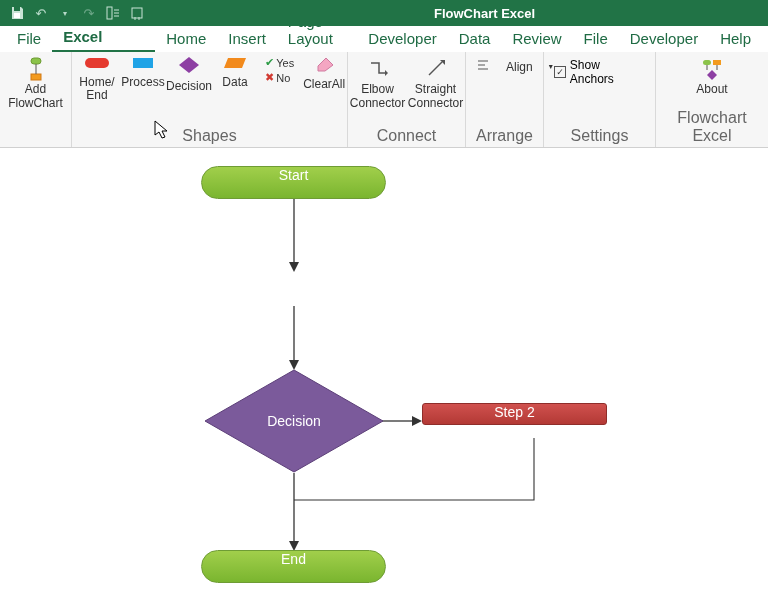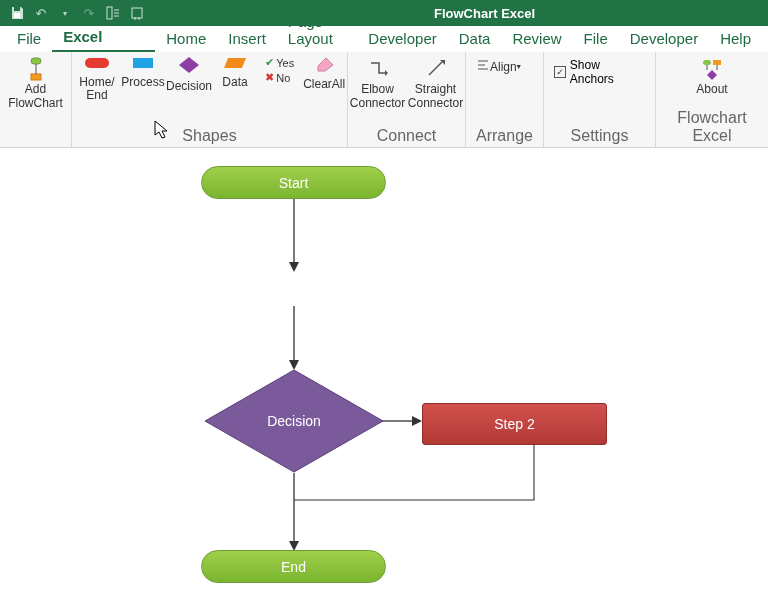--- a/index.html
+++ b/index.html
@@ -116,21 +116,21 @@
     gap: 2px;
     font-size: 11px;
     color: #333;
     margin: 0 3px;
     justify-content: center;
   }
   .yesno div { display: flex; align-items: center; gap: 2px; cursor: pointer; }
   .align-btn {
     display: flex;
     align-items: center;
-    gap: 0;
+    gap: 16px;
     padding: 2px 4px;
     cursor: pointer;
     color: #333;
     font-size: 12px;
   }
   .chk-row { display: flex; align-items: center; gap: 4px; padding: 2px 4px; cursor: pointer; }
   .chkbox {
     width: 12px; height: 12px;
     border: 1px solid #555;
     display: flex; align-items: center; justify-content: center;
@@ -138,21 +138,21 @@
   }
   .canvas {
     position: relative;
     width: 768px;
     height: 451px;
     background: #fff;
   }
   .node {
     position: absolute;
     display: flex;
-    align-items: center;
+    align-items: flex-start;
     justify-content: center;
     color: #fff;
     font-size: 14px;
     font-weight: 500;
     text-align: center;
   }
   .terminator {
     background: linear-gradient(#a1cf4b, #7ab52f);
     border: 1px solid #6e9c34;
     border-radius: 999px;
@@ -411,21 +411,21 @@
 
   <div class="diamond" style="left:203px; top:220px; width:182px; height:106px;">
     <svg width="182" height="106" viewBox="0 0 182 106">
       <polygon points="91,2 180,53 91,104 2,53" fill="#7b5a9b" stroke="#5c3f78" stroke-width="1"></polygon>
     </svg>
     <div class="dlabel">
         <span>Decision</span>
       </div>
   </div>
 
-  <div class="node process p-red" style="left:422px; top:255px; width:185px; height:42px;">
+  <div class="node process p-red" style="left:422px; top:255px; width:185px; height:22px;">
     <span>Step 2</span>
   </div>
 
   <div class="node terminator" style="left:201px; top:402px; width:185px; height:33px;">
     <span>End</span>
   </div>
 
   <svg class="cursor" width="16" height="20" style="left:154px; top:-28px;">
     <path d="M1 1 L1 15 L5 12 L8 18 L11 17 L8 11 L13 11 Z" fill="#fff" stroke="#000" stroke-width="1"></path>
   </svg>

